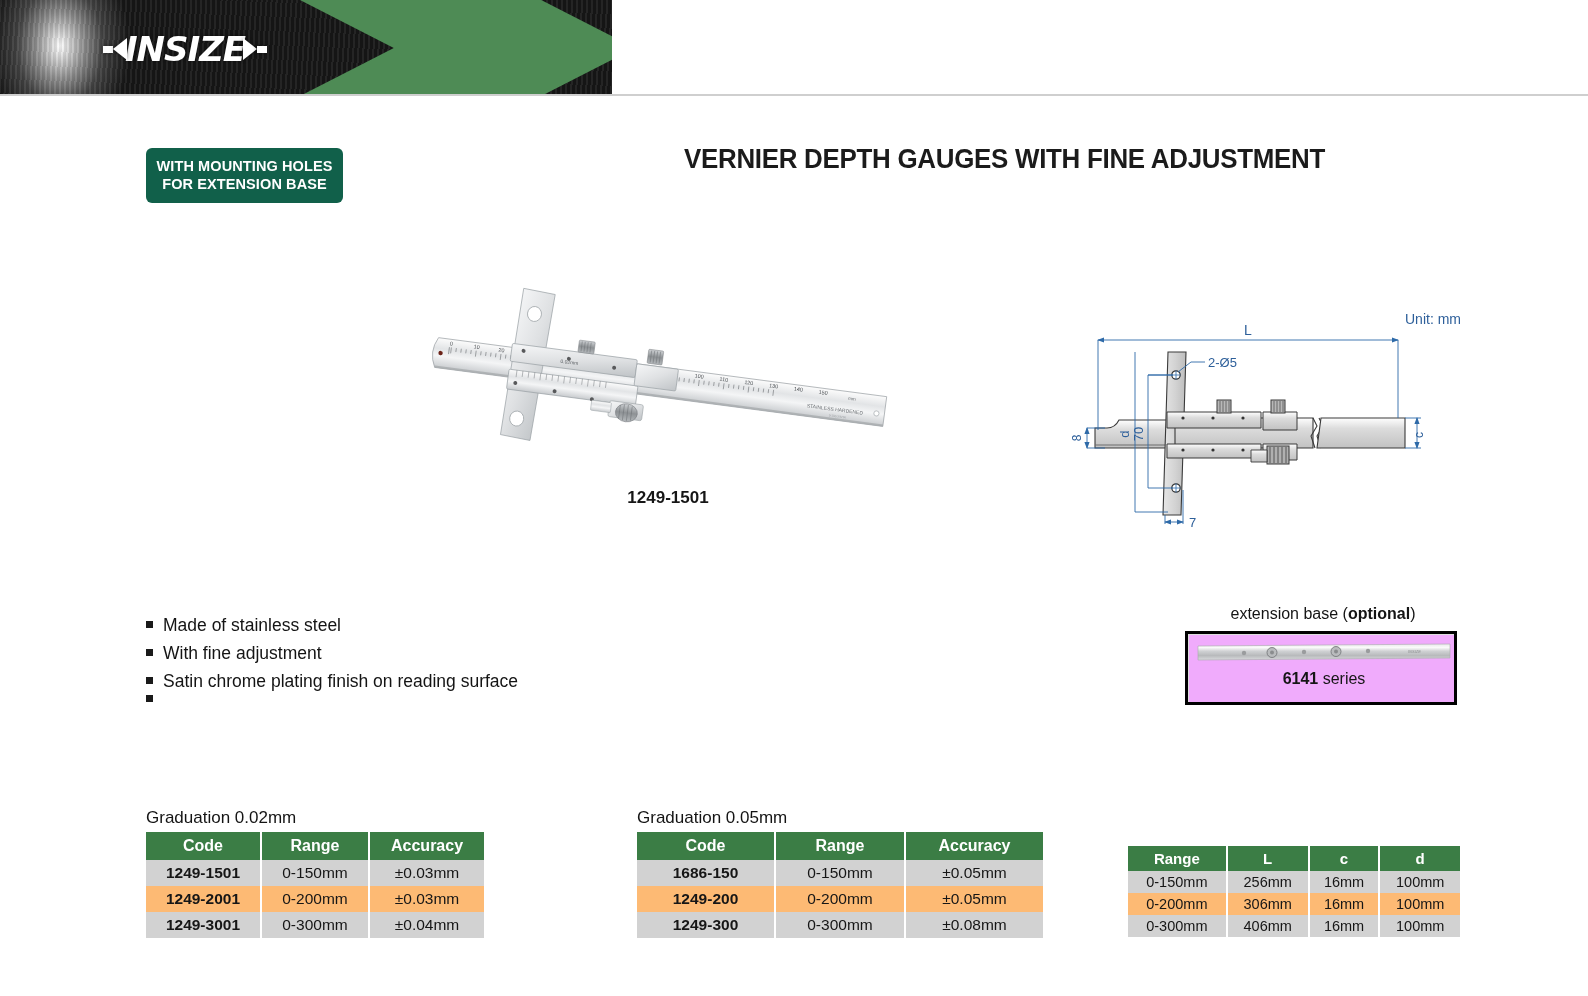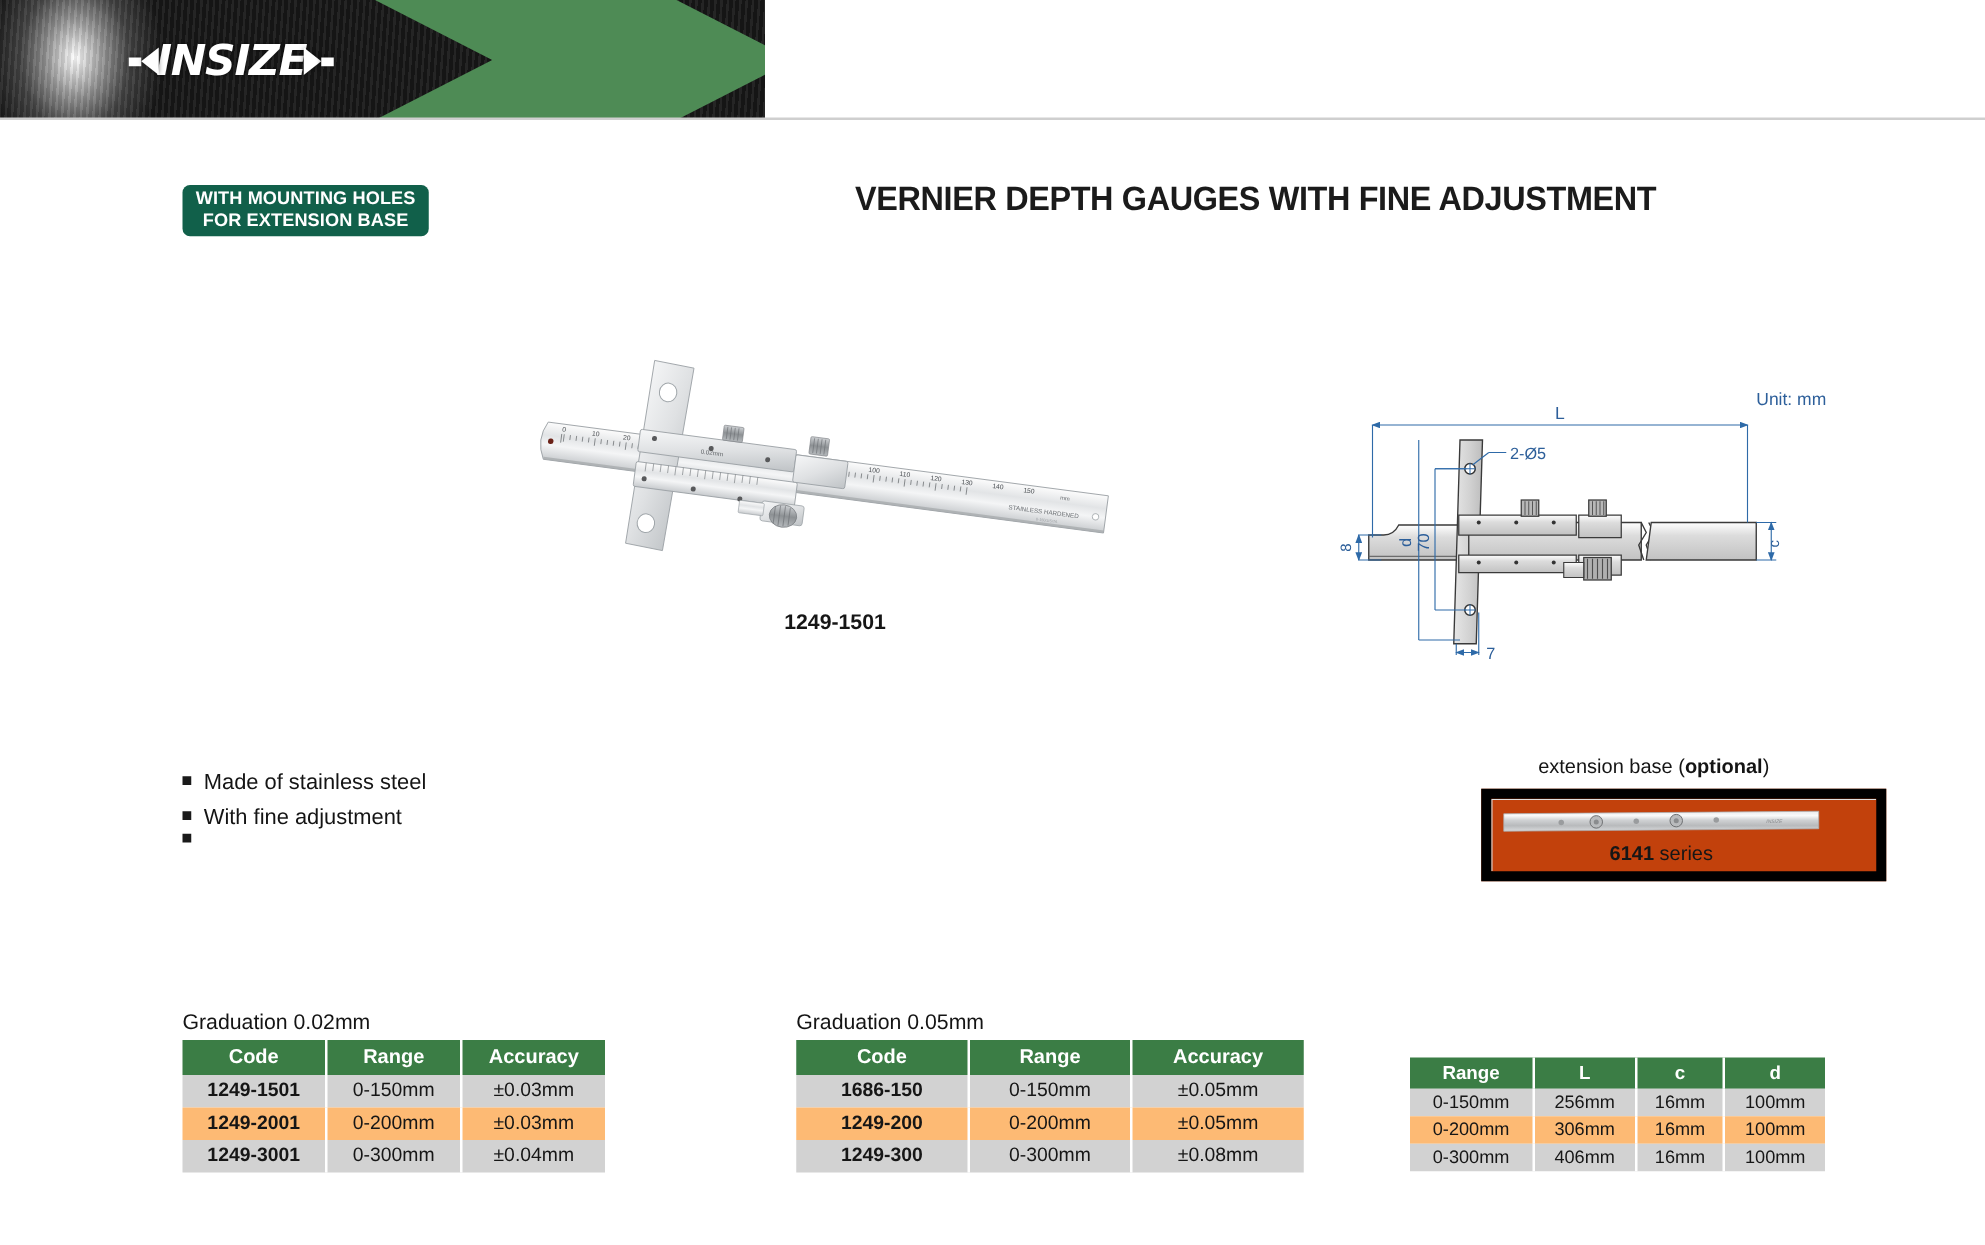--- a/index.html
+++ b/index.html
@@ -81,21 +81,21 @@
   }
   .header-underline {
     position: absolute; left: 0; top: 94px;
     width: 1588px; height: 2px;
     background: #cfcfcf;
   }
 
   
   .badge {
     position: absolute; left: 146px; top: 148px;
-    width: 197px; height: 41px;
+    width: 197px; height: 55px;
     background: #11604a;
     border-radius: 6px;
     display: flex; flex-direction: column;
     align-items: center; justify-content: center;
     line-height: 1.18;
   }
   .badge-line {
     color: #ffffff; font-size: 14.5px; font-weight: bold;
     letter-spacing: .1px; white-space: nowrap;
   }
@@ -152,23 +152,23 @@
 
   
   .ext-title {
     position: absolute; left: 1185px; top: 605px;
     width: 276px; text-align: center;
     font-size: 16px; color: #141414;
   }
   .ext-title b { font-weight: bold; }
   .ext-box {
     position: absolute; left: 1185px; top: 631px;
-    width: 324px; height: 74px;
-    border: 8px solid #000000;
-    background: #c2410c;
+    width: 272px; height: 74px;
+    border: 3px solid #000000;
+    background: #f0abfc;
     box-shadow: 1px 1px 0 #dddddd inset;
   }
   .ext-bar-svg { position: absolute; left: 8px; top: 6px; width: 256px; height: 26px; }
   .ext-caption {
     position: absolute; left: 0; top: 36px; width: 272px;
     text-align: center; font-size: 16px; color: #161616;
   }
   .ext-caption b { font-weight: bold; }
 
   
@@ -564,20 +564,24 @@
   <div class="feature-row">
     <span class="feature-bullet"></span>
     <span class="feature-text">Made of stainless steel</span>
   </div>
   <div class="feature-row">
     <span class="feature-bullet"></span>
     <span class="feature-text">With fine adjustment</span>
   </div>
   <div class="feature-row">
     <span class="feature-bullet"></span>
+    <span class="feature-text">Satin chrome plating finish on reading surface</span>
+  </div>
+  <div class="feature-row">
+    <span class="feature-bullet"></span>
   </div>
 </div>
 
 <div class="ext-title"><span>extension base (</span><b>optional</b><span>)</span></div>
 
 <div class="ext-box">
   <svg class="ext-bar-svg" viewBox="0 0 256 26" xmlns="http://www.w3.org/2000/svg">
     <defs>
       <linearGradient id="bar" x1="0" y1="0" x2="0" y2="1">
         <stop offset="0%" stop-color="#e9eaeb"></stop>

